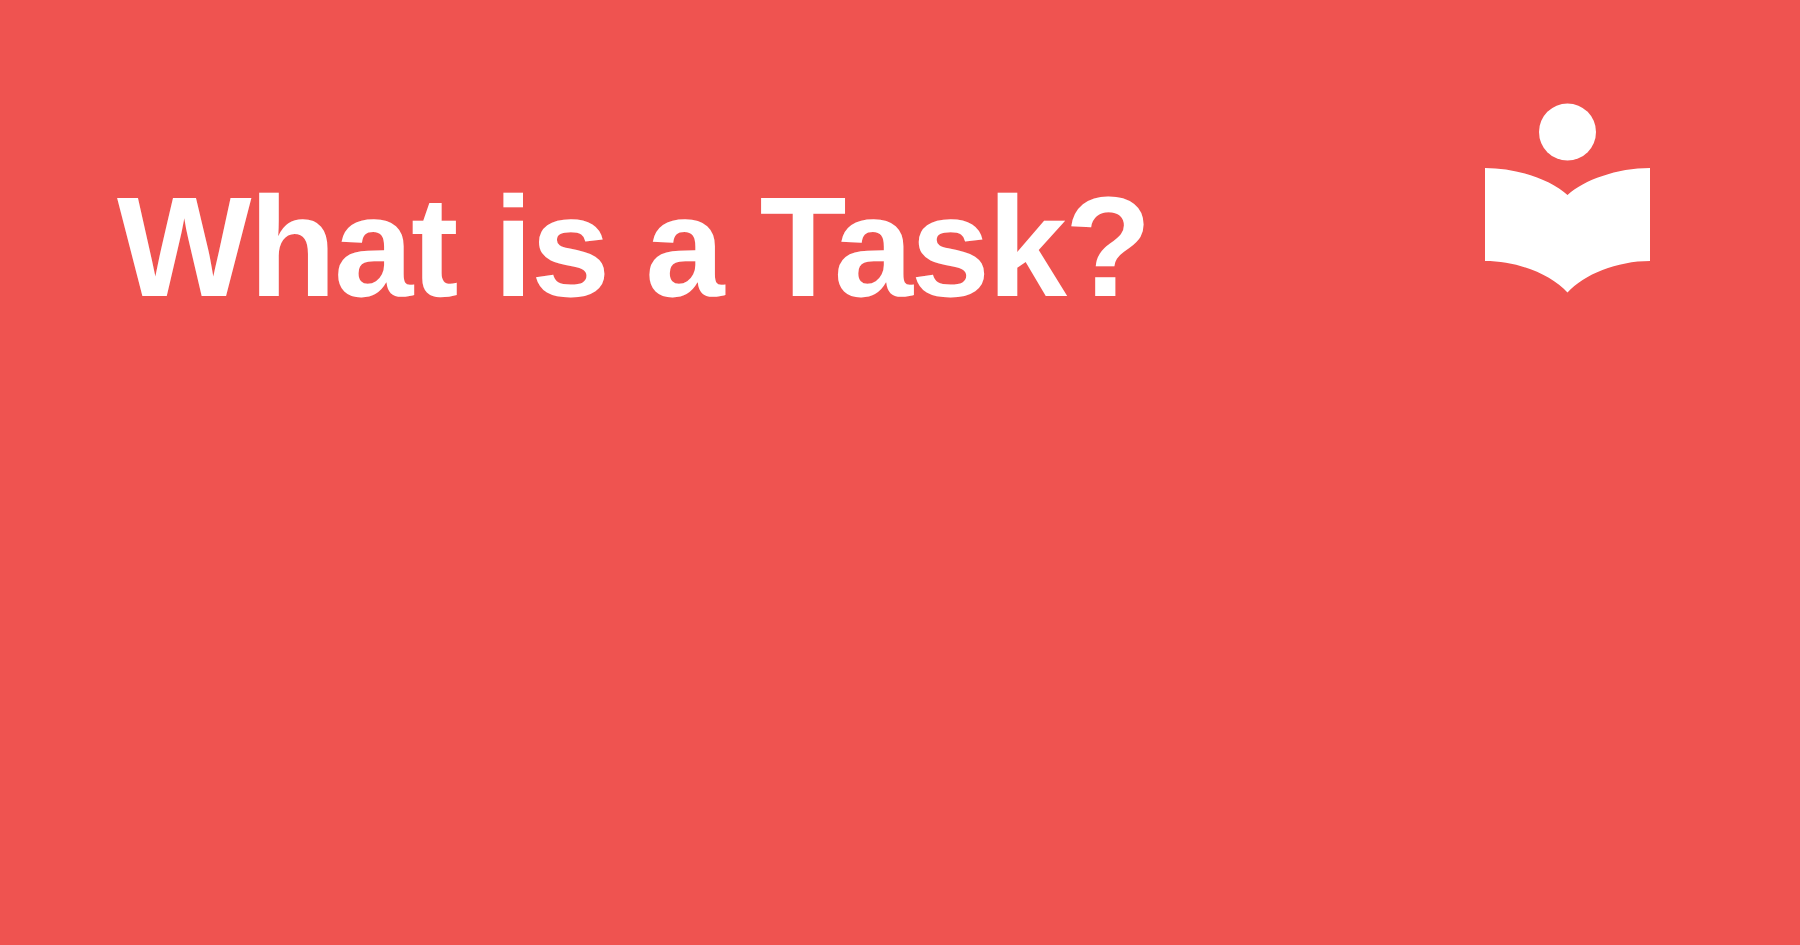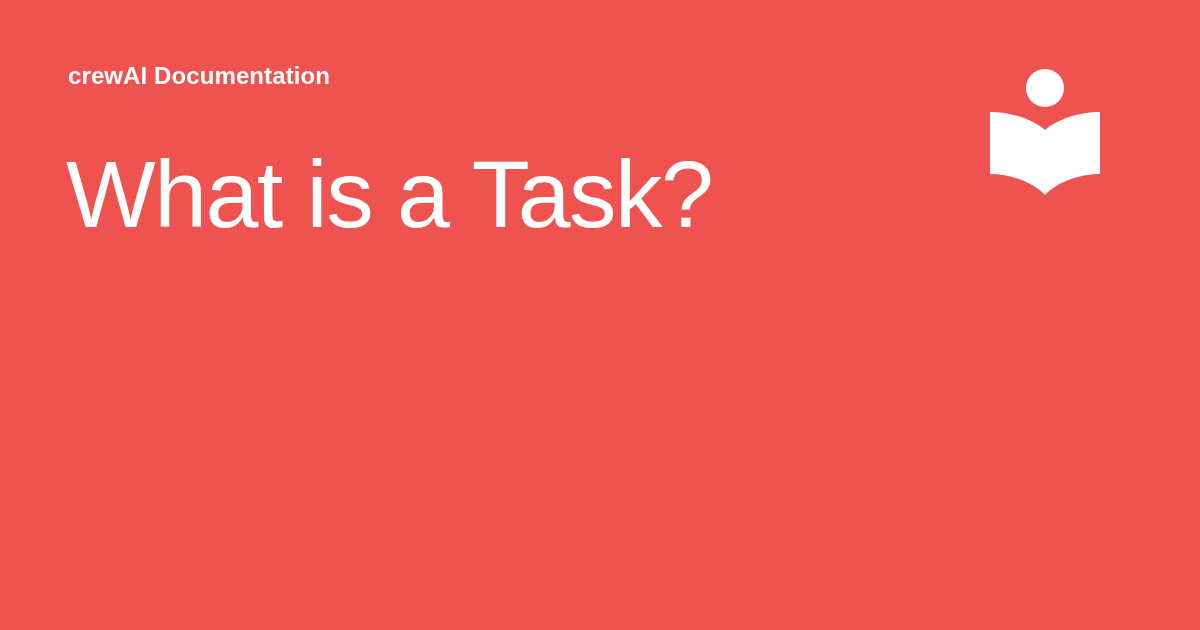--- a/index.html
+++ b/index.html
@@ -36,24 +36,24 @@
     font-weight: bold;
     color: #ffffff;
     letter-spacing: 0.1px;
     line-height: 1.2;
     margin: 0;
     padding: 0 0 0 2px;
     white-space: nowrap;
   }
 
   .page-title {
-    margin: 0;
+    margin: 12px;
     padding: 0;
     font-size: 95px;
-    font-weight: normal;
+    font-weight: bold;
     color: #ffffff;
     line-height: 1.06;
     letter-spacing: -1.5px;
     margin-top: 53px;
     white-space: nowrap;
   }
 
   .brand-mark {
     position: absolute;
     right: 100px;
@@ -67,21 +67,20 @@
     width: 110px;
     height: 130px;
   }
 </style>
 </head>
 <body>
 
 <div class="og-card">
 
   <div class="content-block">
-    <div class="eyebrow">crewAI Documentation</div>
     <h1 class="page-title">What is a Task?</h1>
   </div>
 
   <div class="brand-mark">
     <span>
       <svg viewBox="0 0 110 130" xmlns="http://www.w3.org/2000/svg" aria-hidden="true">
         <circle cx="55" cy="20" r="19" fill="#ffffff"></circle>
         <path d="M0 44
                  L0 106
                  C22 106 44 115 55 127

